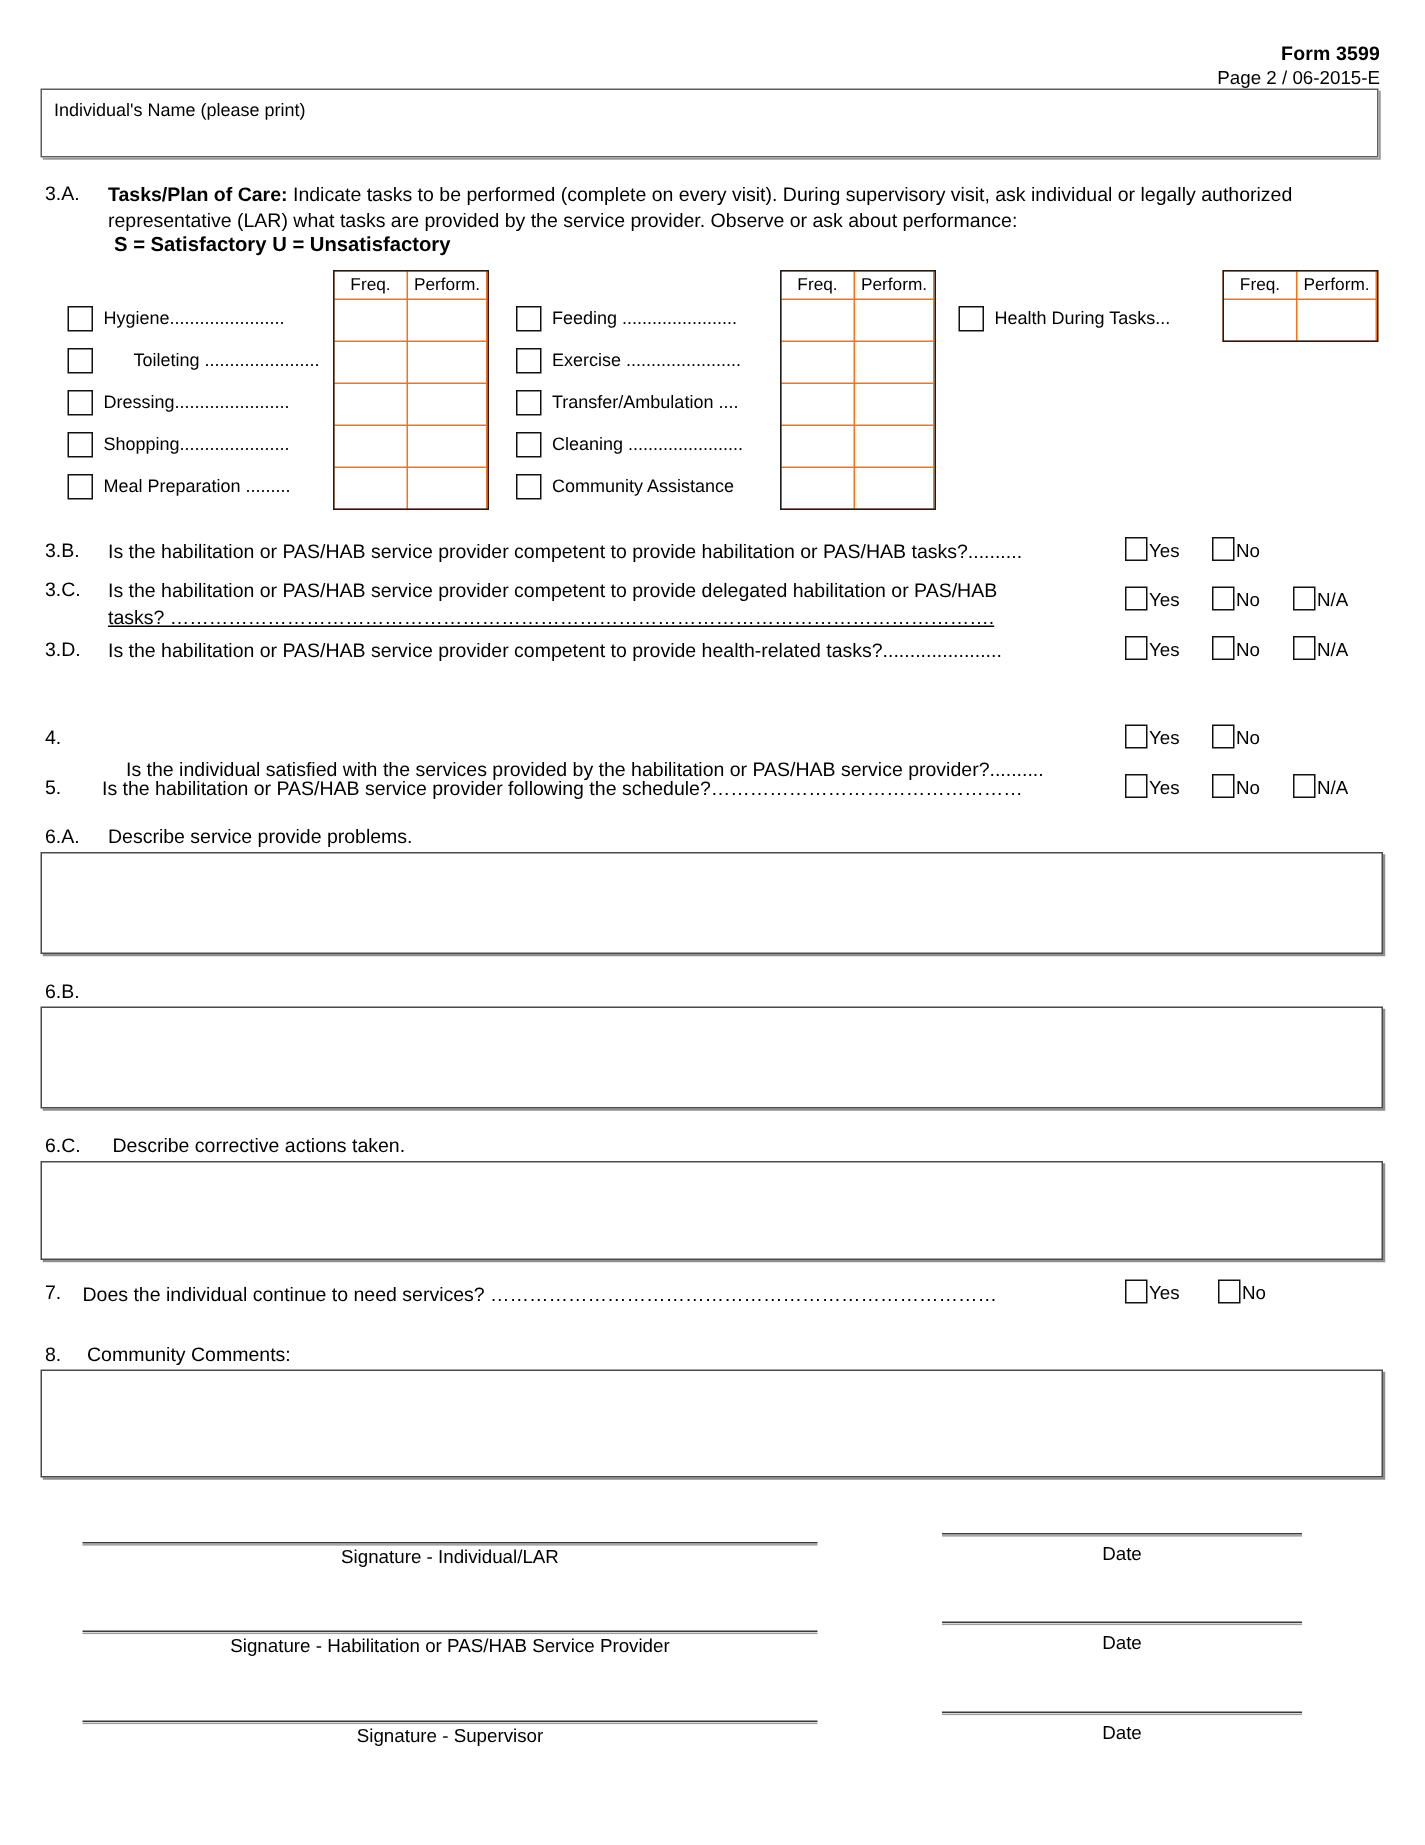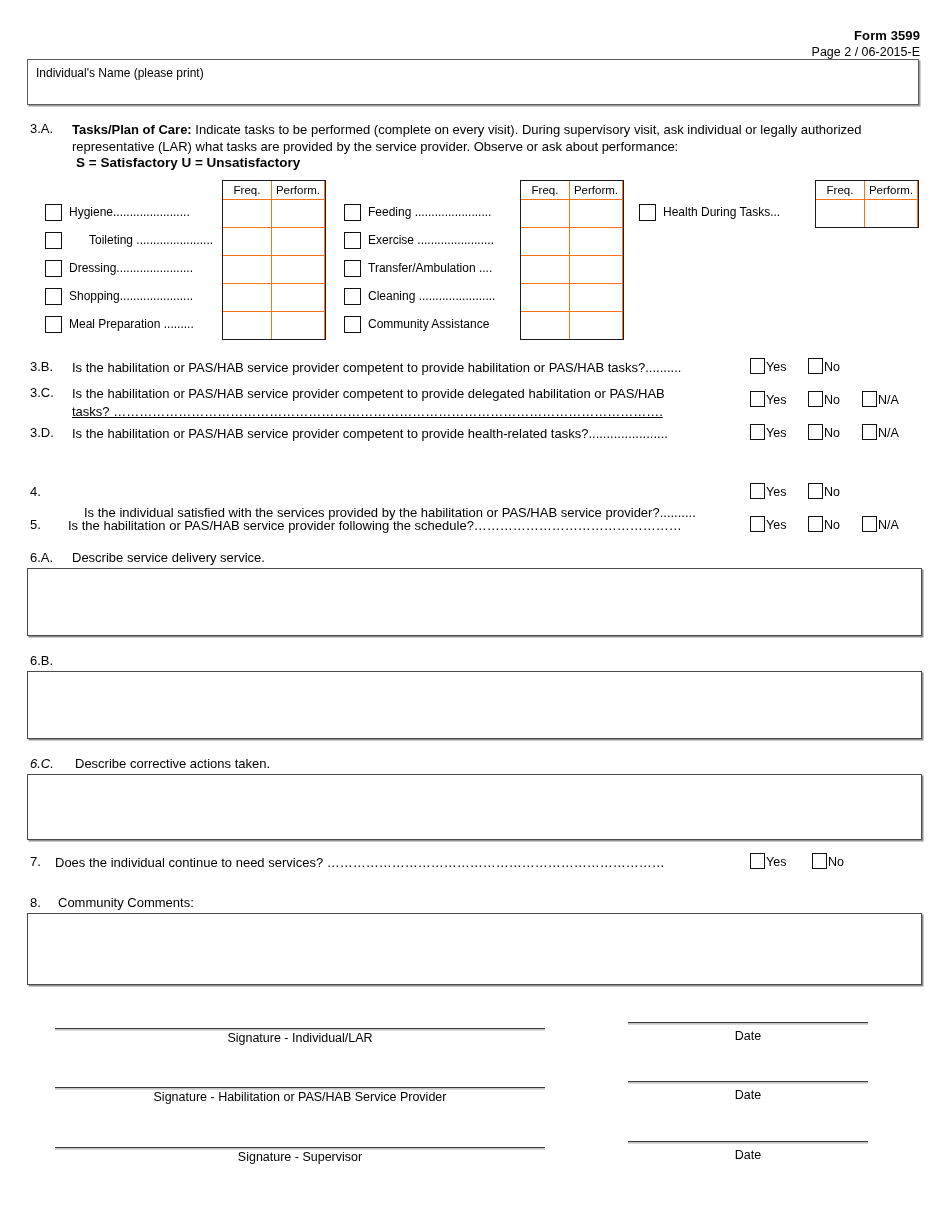--- a/index.html
+++ b/index.html
@@ -349,27 +349,27 @@
   <div class="opt" style="left:750px; top:483px;"><span class="cbx2"></span><span class="lbl">Yes</span></div>
   <div class="opt" style="left:808px; top:483px;"><span class="cbx2"></span><span class="lbl">No</span></div>
 
   <div class="q-num" style="left:30px; top:517px;">5.</div>
   <div class="q-text" style="left:68px; top:517px; width:690px; overflow:hidden; white-space:nowrap;">Is the habilitation or PAS/HAB service provider following the schedule?…………………………………………</div>
   <div class="opt" style="left:750px; top:516px;"><span class="cbx2"></span><span class="lbl">Yes</span></div>
   <div class="opt" style="left:808px; top:516px;"><span class="cbx2"></span><span class="lbl">No</span></div>
   <div class="opt" style="left:862px; top:516px;"><span class="cbx2"></span><span class="lbl">N/A</span></div>
 
   <div class="field-label" style="left:30px; top:550px;">6.A.</div>
-  <div class="field-label" style="left:72px; top:550px;">Describe service delivery service.</div>
+  <div class="field-label" style="left:72px; top:550px;">Describe service provide problems.</div>
   <div class="txt-box" style="top:568px; height:68px;"></div>
 
   <div class="field-label" style="left:30px; top:653px;">6.B.</div>
   <div class="txt-box" style="top:671px; height:68px;"></div>
 
-  <div class="field-label" style="left:30px; top:756px;font-style:italic;">6.C.</div>
+  <div class="field-label" style="left:30px; top:756px;">6.C.</div>
   <div class="field-label" style="left:75px; top:756px;">Describe corrective actions taken.</div>
   <div class="txt-box" style="top:774px; height:66px;"></div>
 
   <div class="q-num" style="left:30px; top:854px;">7.</div>
   <div class="q-text" style="left:55px; top:854px; width:690px; overflow:hidden; white-space:nowrap;">Does the individual continue to need services? ……………………………………………………………………</div>
   <div class="opt" style="left:750px; top:853px;"><span class="cbx2"></span><span class="lbl">Yes</span></div>
   <div class="opt" style="left:812px; top:853px;"><span class="cbx2"></span><span class="lbl">No</span></div>
 
   <div class="field-label" style="left:30px; top:895px;">8.</div>
   <div class="field-label" style="left:58px; top:895px;">Community Comments:</div>

